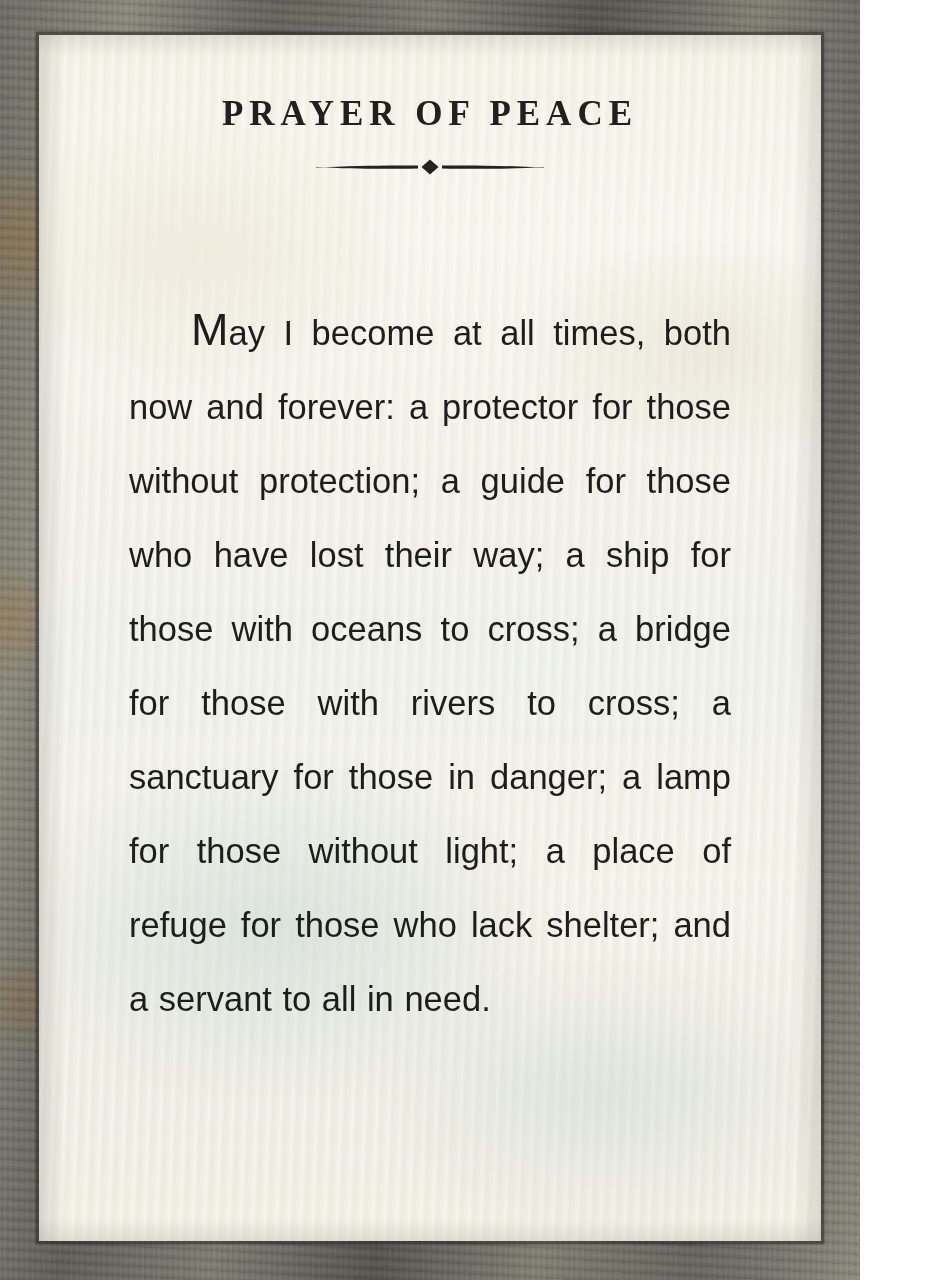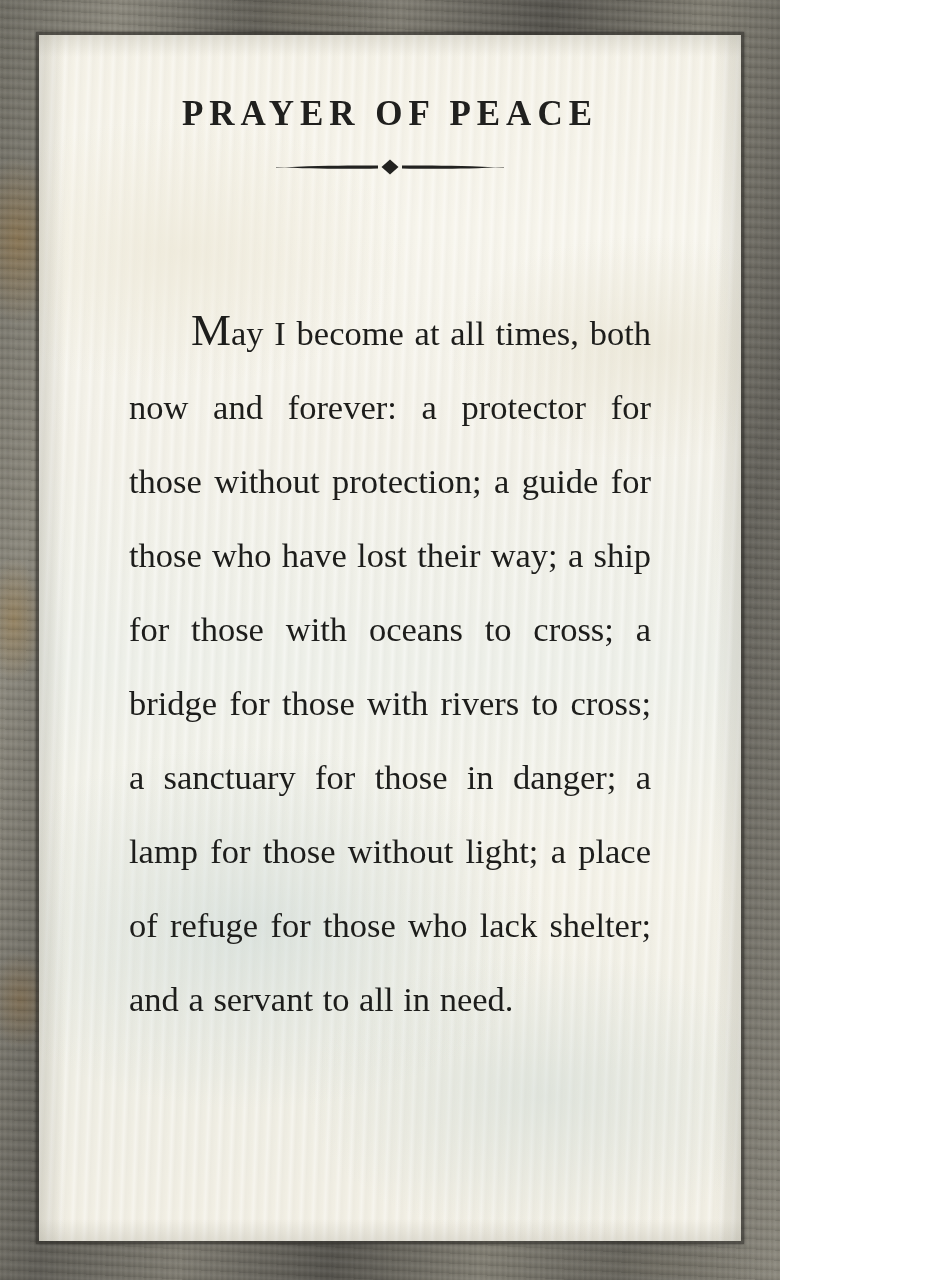--- a/index.html
+++ b/index.html
@@ -10,21 +10,21 @@
   body {
     width: 946px;
     height: 1280px;
     overflow: hidden;
     font-family: "Liberation Serif", serif;
   }
 
   
   .frame {
     position: relative;
-    width: 780px;
+    width: 860px;
     height: 1280px;
     box-sizing: border-box;
     background:
       
       repeating-linear-gradient(
         90deg,
         rgba(255,255,255,0.05) 0px,
         rgba(0,0,0,0.06) 2px,
         rgba(255,255,255,0.04) 5px,
         rgba(0,0,0,0.05) 8px,
@@ -157,21 +157,21 @@
 
   
   .divider {
     display: block;
     margin: 22px auto 0 auto;
   }
 
   
   .poster-body {
     margin: 118px 44px 0 44px;
-    font-family: Liberation Serif, serif;
+    font-family: Liberation Sans, sans-serif;
     font-size: 34.5px;
     line-height: 74px;
     color: #1d1d1b;
     text-align: justify;
     text-align-last: left;
     text-justify: inter-word;
     text-indent: 62px;
     word-spacing: 1px;
   }
   .poster-body .dropcap {

